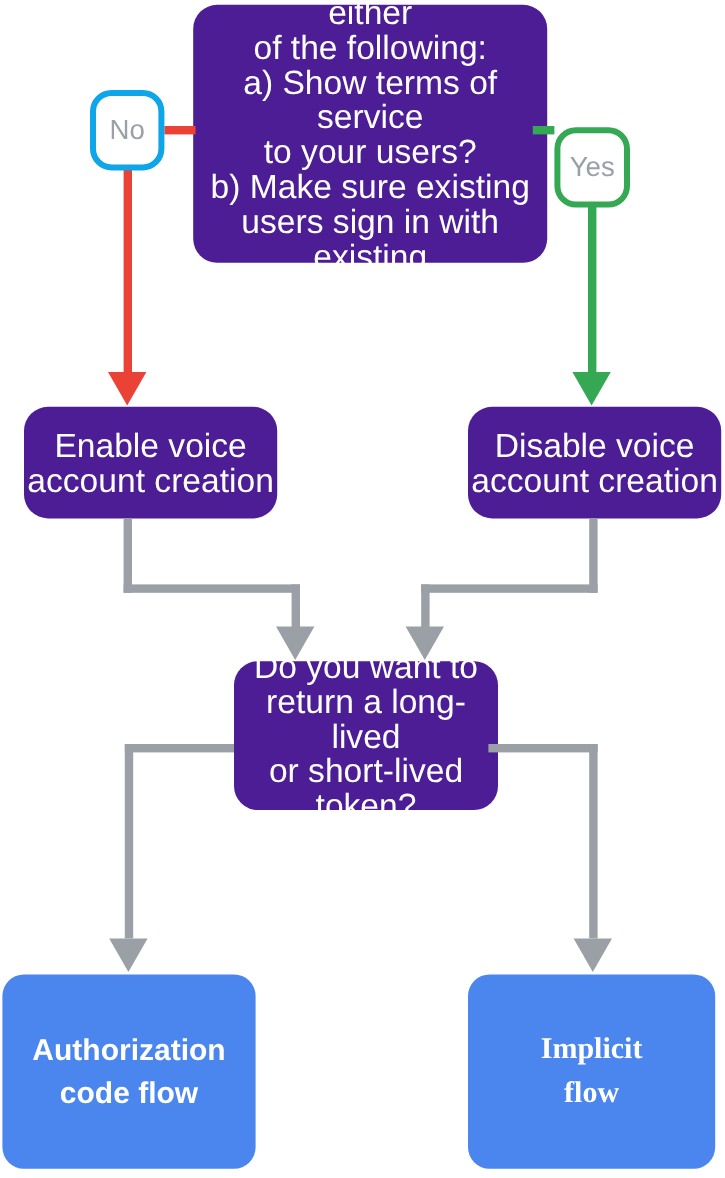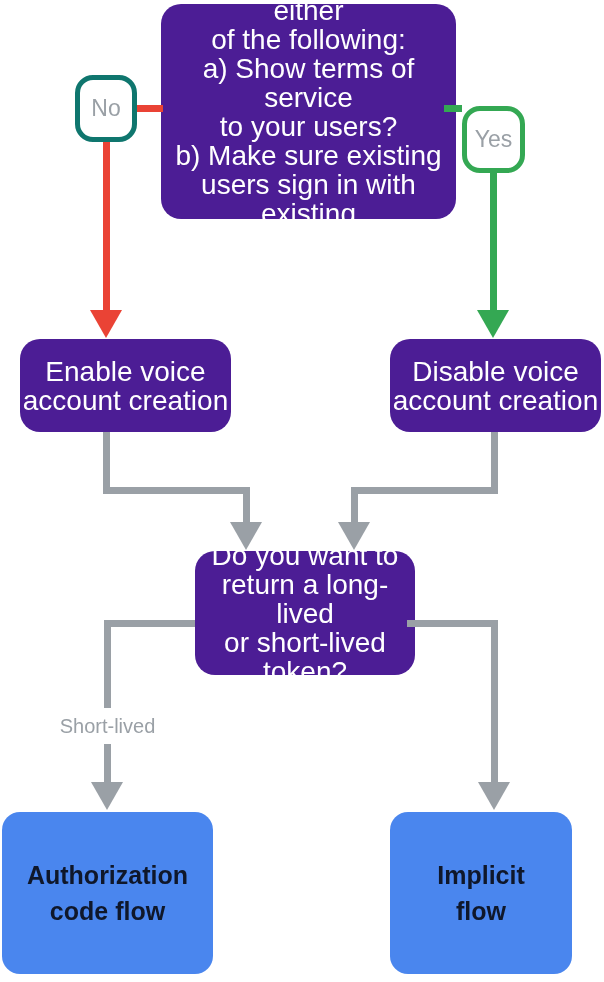--- a/index.html
+++ b/index.html
@@ -10,39 +10,39 @@
   .node{
     position:absolute;background:#4c1d95;border-radius:20px;color:#ffffff;
     display:flex;align-items:center;justify-content:center;text-align:center;
     font-size:28px;line-height:29px;white-space:pre-line;font-weight:400;
   }
   .badge{
     position:absolute;background:#ffffff;border-radius:18px;
     display:flex;align-items:center;justify-content:center;
     color:#9AA0A6;font-size:23px;font-weight:500;box-sizing:border-box;z-index:3;
   }
-  .badge.red{border:5px solid #0f766e;}
+  .badge.red{border:5px solid #0ea5e9;}
   .badge.green{border:5px solid #34A853;margin-top:31px;}
   .line{position:absolute;background:#9AA0A6;z-index:1;}
   .line.red{background:#EA4335;}
   .line.green{background:#34A853;}
   .arrow-down{
     position:absolute;width:0;height:0;z-index:1;
     border-left:16px solid transparent;border-right:16px solid transparent;
     border-top:28px solid #9AA0A6;
   }
   .arrow-down.red{border-top-color:#EA4335;}
   .arrow-down.green{border-top-color:#34A853;}
   .tag{
     position:absolute;background:#ffffff;color:#9AA0A6;z-index:2;
     display:flex;align-items:center;justify-content:center;
     font-size:20px;font-weight:500;
   }
   .result{
-    position:absolute;background:#4A86EE;border-radius:18px;color:#0f172a;
+    position:absolute;background:#4A86EE;border-radius:18px;color:#ffffff;
     display:flex;align-items:center;justify-content:center;text-align:center;
     font-size:25px;line-height:36px;font-weight:700;white-space:pre-line;
   }
 </style>
 </head>
 <body>
 
 <div class="stage">
 
   <div class="node" style="left:161px;top:4px;width:283px;height:215px;padding:0 6px;">Do you want to do either
@@ -78,25 +78,24 @@
   <div class="line" style="left:351px;top:487px;width:7px;height:37px;"></div>
   <div class="arrow-down" style="left:338px;top:522px;"></div>
 
   <div class="node" style="left:195px;top:551px;width:212px;height:124px;padding:0 4px;">Do you want to
 return a long-lived
 or short-lived
 token?</div>
 
   <div class="line" style="left:104px;top:620px;width:91px;height:7px;"></div>
   <div class="line" style="left:104px;top:620px;width:7px;height:162px;"></div>
-  <div class="tag" style="left:23px;top:708px;width:169px;height:36px;">Short-lived</div>
   <div class="arrow-down" style="left:91px;top:782px;"></div>
 
   <div class="line" style="left:407px;top:620px;width:91px;height:7px;"></div>
   <div class="line" style="left:491px;top:620px;width:7px;height:162px;"></div>
   <div class="arrow-down" style="left:478px;top:782px;"></div>
 
   <div class="result" style="left:2px;top:812px;width:211px;height:162px;">Authorization
 code flow</div>
-  <div class="result" style="left:390px;top:812px;width:182px;height:162px;">Implicit
+  <div class="result" style="left:390px;top:812px;width:206px;height:162px;font-family:Liberation Serif, serif;">Implicit
 flow</div>
 
 </div>
 
 </body></html>

